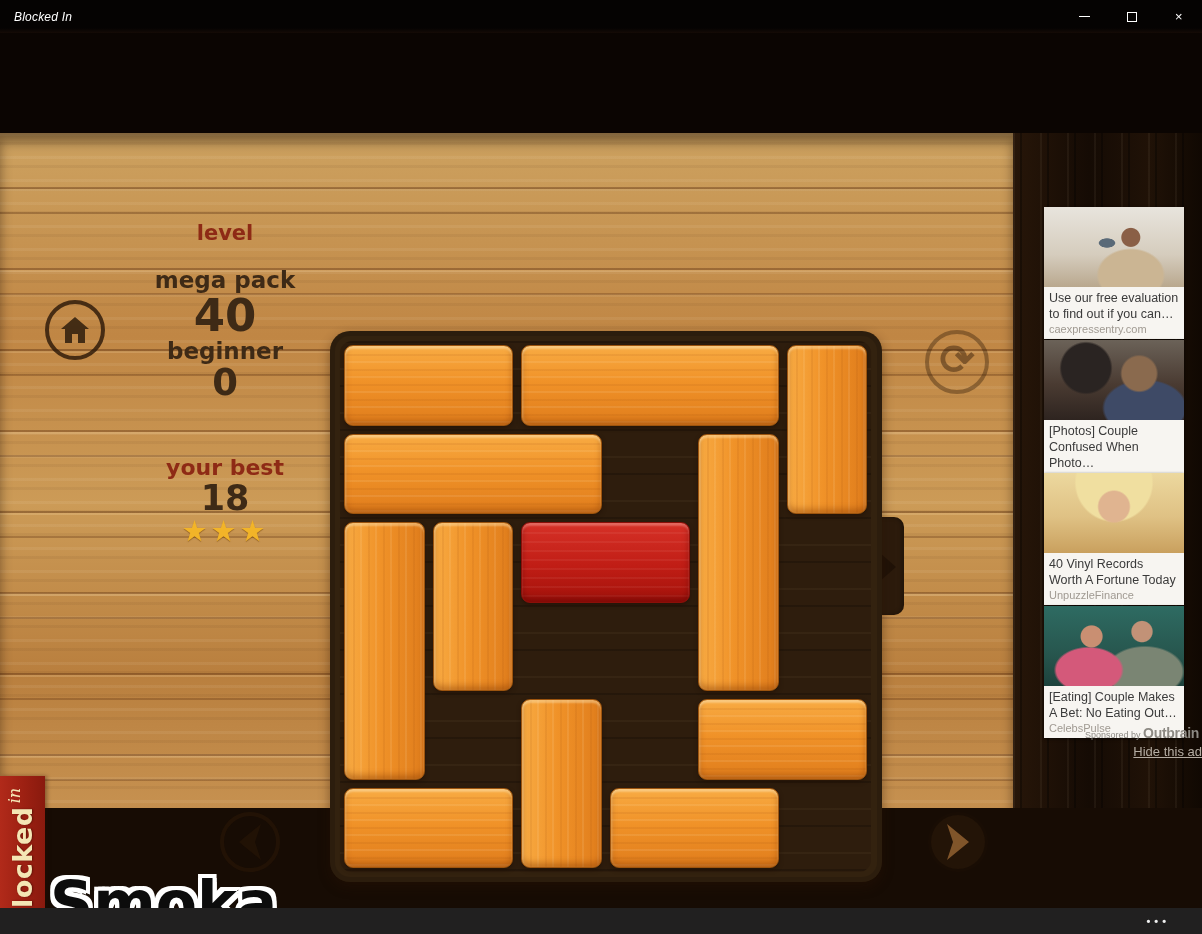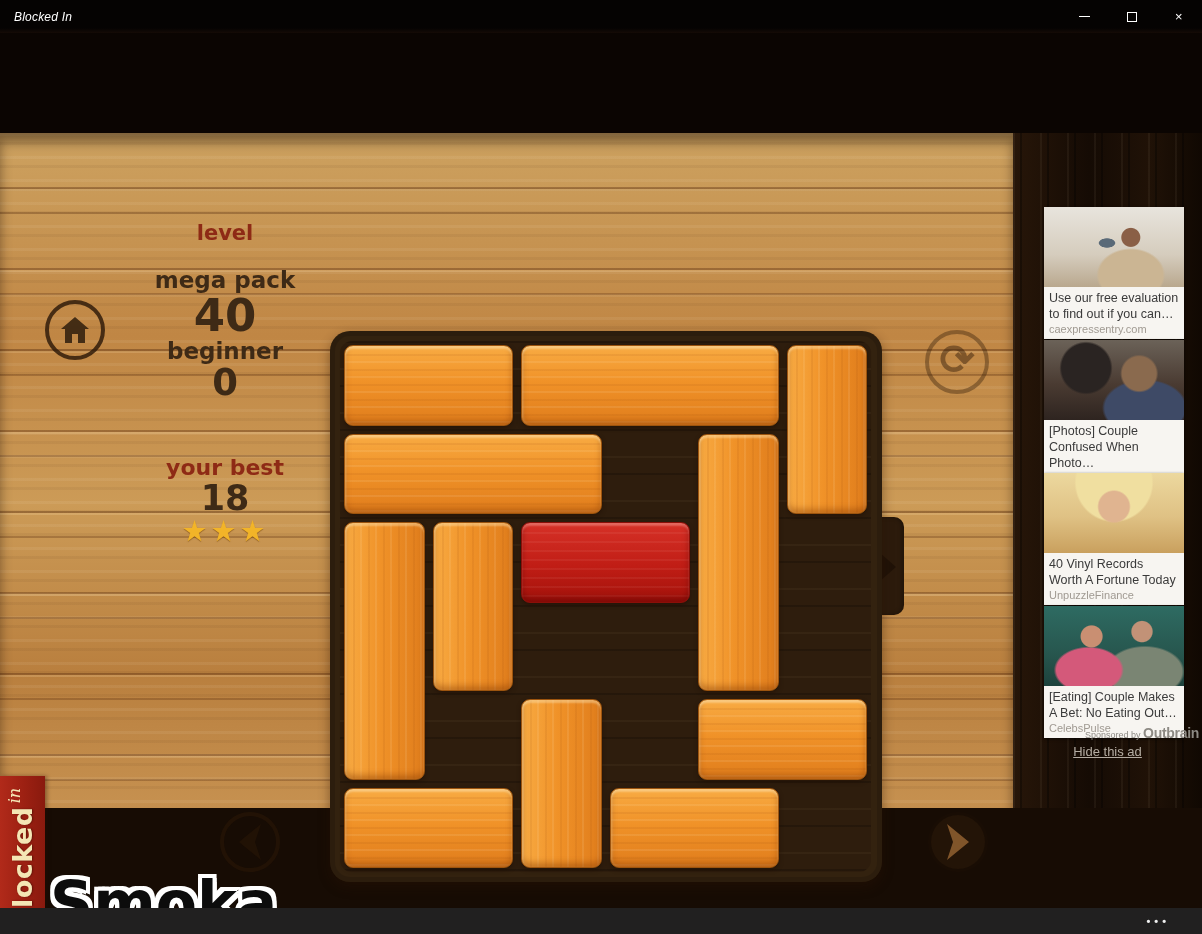--- a/index.html
+++ b/index.html
@@ -139,21 +139,21 @@
   .img3 { background:
       radial-gradient(circle at 34% 38%, #c98f72 0 10%, rgba(0,0,0,0) 11%),
       radial-gradient(ellipse at 32% 80%, #d4597a 0 24%, rgba(0,0,0,0) 26%),
       radial-gradient(circle at 70% 32%, #c29277 0 9%, rgba(0,0,0,0) 10%),
       radial-gradient(ellipse at 72% 82%, #7a8573 0 26%, rgba(0,0,0,0) 28%),
       linear-gradient(180deg,#2e6b62 0%, #27564e 60%, #1d423c 100%); }
 
   .sponsored { position:absolute; left:36px; top:592px; width:150px; text-align:right;
     color:#8d8a84; font-size:9px; }
   .sponsored .brand { font-size:14px; font-weight:bold; color:#8d8a84; letter-spacing:-.3px; }
-  .hide-ad { position:absolute; left:0; top:611px; width:189px; text-align:center;
+  .hide-ad { position:absolute; left:0; top:611px; width:189px; text-align:right;
     color:#b4aca2; font-size:13px; text-decoration:underline; }
 
   svg { display:block; }
 </style>
 </head>
 <body>
 
 <div id="app">
 
   <div class="titlebar">

